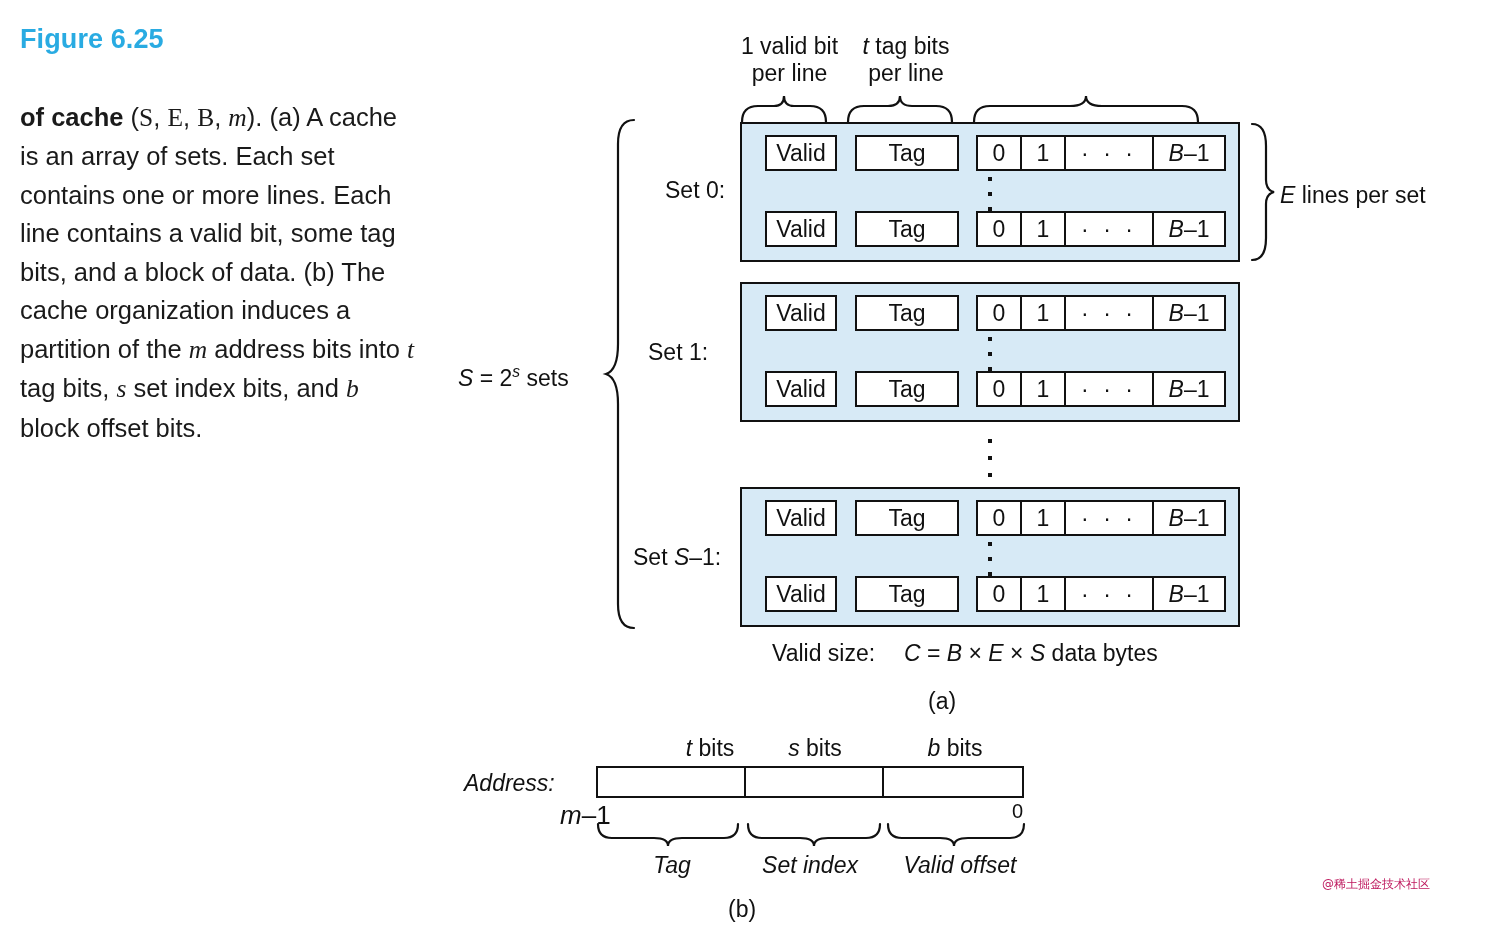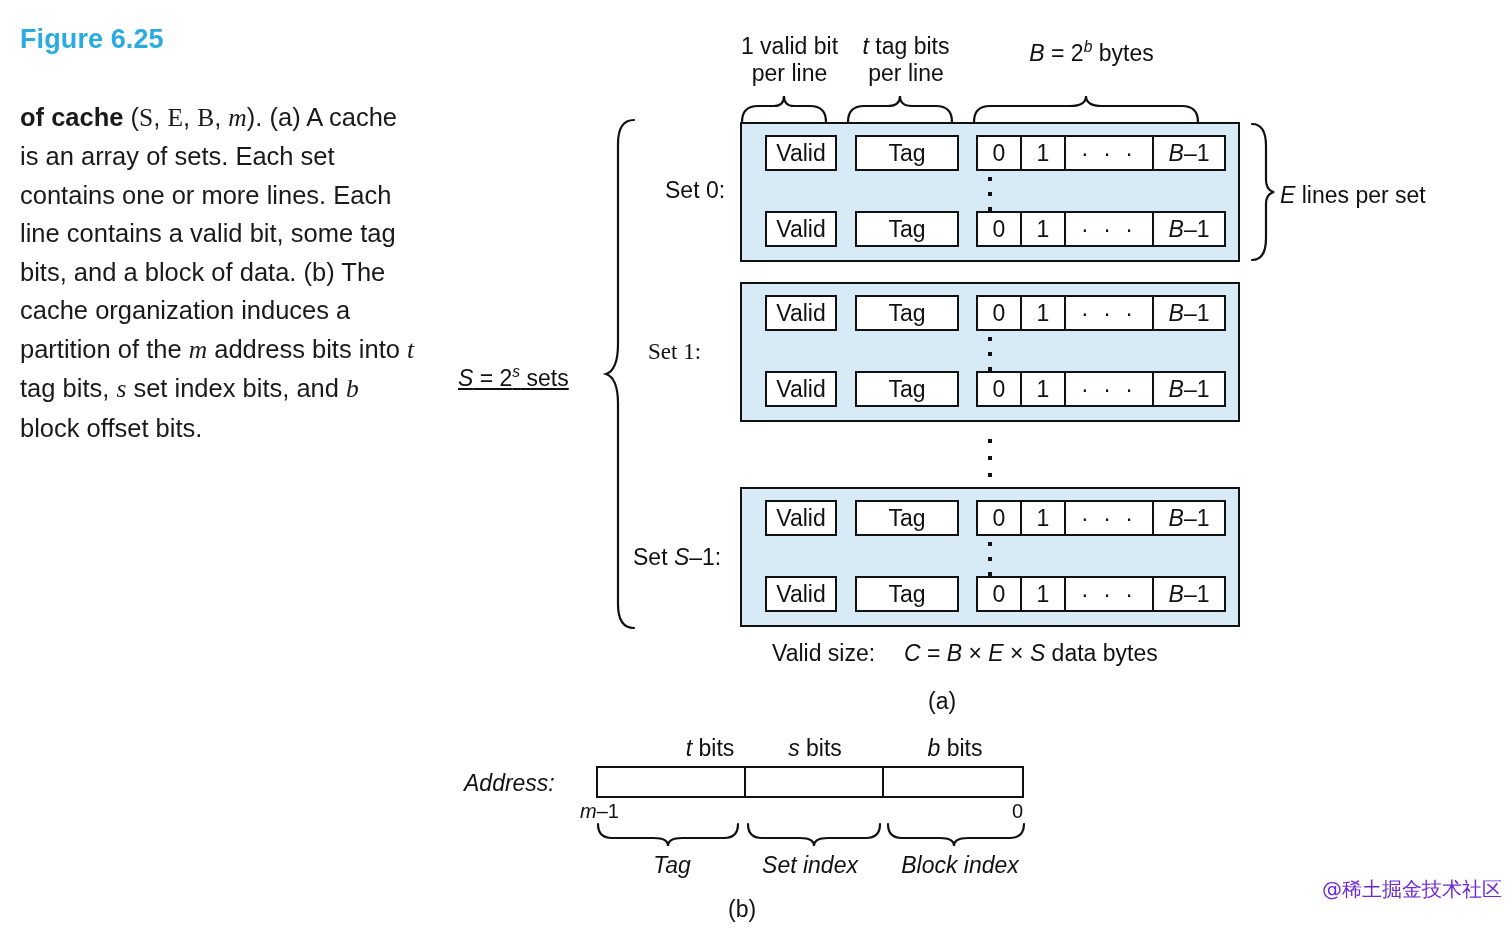--- a/index.html
+++ b/index.html
@@ -59,21 +59,21 @@
          align-items:center;justify-content:space-between;}
   .vdots i{display:block;width:4px;height:4px;background:#111;}
 
   
   .addr-box{border:2px solid #111;box-sizing:border-box;background:#fff;
             display:flex;}
   .addr-box .seg{border-right:2px solid #111;box-sizing:border-box;height:100%;}
   .addr-box .seg:last-child{border-right:none;}
 
   .watermark{
-    font-size:20px;color:#6d28d9;white-space:nowrap;
+    font-size:12px;color:#be185d;white-space:nowrap;
     font-family:"DejaVu Sans", sans-serif;
   }
   svg{display:block;overflow:visible;}
 </style>
 </head>
 <body>
 
 <div class="stage">
 
   <div class="abs" id="caption">
@@ -92,38 +92,37 @@
     <div>1 valid bit</div>
     <div>per line</div>
   </div>
 
   <div class="abs dtxt" style="left:852px;top:33px;text-align:center;width:108px;">
     <div><span class="ser-it">t</span> tag bits</div>
     <div>per line</div>
   </div>
 
   <div class="abs dtxt" style="left:984px;top:38px;text-align:center;width:215px;">
-    <div><span class="ser-it">B</span> = 2<sup class="sup">b</sup> bytes</div>
   </div>
 
   <svg class="abs" style="left:740px;top:94px;" width="510" height="30">
     <g fill="none" stroke="#111" stroke-width="2.2" stroke-linecap="round">
 
       <path d="M2,28 Q2,12 18,12 L34,12 Q44,12 44,2 Q44,12 54,12 L70,12 Q86,12 86,28"></path>
 
       <path d="M108,28 Q108,12 124,12 L148,12 Q160,12 160,2 Q160,12 172,12 L196,12 Q212,12 212,28"></path>
 
       <path d="M234,28 Q234,12 250,12 L330,12 Q346,12 346,2 Q346,12 362,12 L442,12 Q458,12 458,28"></path>
     </g>
   </svg>
 
   <svg class="abs" style="left:604px;top:118px;" width="36" height="512">
     <path d="M30,2 Q14,2 14,26 L14,226 Q14,252 2,256 Q14,260 14,286 L14,486 Q14,510 30,510" fill="none" stroke="#111" stroke-width="2.2" stroke-linecap="round"></path>
   </svg>
-  <div class="abs dtxt" style="left:458px;top:363px;text-decoration:underline;">
+  <div class="abs dtxt" style="left:458px;top:363px;">
     <span class="ser-it">S</span> = 2<sup class="sup">s</sup> sets
   </div>
 
   <svg class="abs" style="left:1250px;top:122px;" width="26" height="140">
     <path d="M2,2 Q16,2 16,24 L16,58 Q16,68 24,70 Q16,72 16,82 L16,116 Q16,138 2,138" fill="none" stroke="#111" stroke-width="2.2" stroke-linecap="round"></path>
   </svg>
   <div class="abs dtxt" style="left:1280px;top:182px;">
     <span class="ser-it">E</span> lines per set
   </div>
 
@@ -152,21 +151,21 @@
       <div class="cellbox" style="width:104px;height:36px;margin-left:18px;">Tag</div>
       <div class="databox" style="width:250px;height:36px;margin-left:17px;">
         <div class="dc" style="width:44px;">0</div>
         <div class="dc" style="width:44px;">1</div>
         <div class="dc dots-h" style="width:88px;">· · ·</div>
         <div class="dc" style="flex:1;"><span class="ser-it">B</span>–1</div>
       </div>
     </div>
   </div>
 
-  <div class="abs dtxt" style="left:648px;top:339px;font-family:Liberation Serif, serif;">Set 1:</div>
+  <div class="abs dtxt" style="left:648px;top:339px;">Set 1:</div>
   <div class="abs setblock" style="left:740px;top:282px;width:500px;height:140px;">
     <div class="line-row" style="left:12px;top:11px;">
       <div class="cellbox" style="width:72px;height:36px;">Valid</div>
       <div class="cellbox" style="width:104px;height:36px;margin-left:18px;">Tag</div>
       <div class="databox" style="width:250px;height:36px;margin-left:17px;">
         <div class="dc" style="width:44px;">0</div>
         <div class="dc" style="width:44px;">1</div>
         <div class="dc dots-h" style="width:88px;">· · ·</div>
         <div class="dc" style="flex:1;"><span class="ser-it">B</span>–1</div>
       </div>
@@ -236,32 +235,32 @@
   <div class="abs dtxt" style="left:895px;top:735px;width:120px;text-align:center;"><span class="ser-it">b</span> bits</div>
 
   <div class="abs dtxt" style="left:464px;top:770px;font-style:italic;">Address:</div>
 
   <div class="abs addr-box" style="left:596px;top:766px;width:428px;height:32px;">
     <div class="seg" style="width:148px;"></div>
     <div class="seg" style="width:138px;"></div>
     <div class="seg" style="flex:1;"></div>
   </div>
 
-  <div class="abs dtxt" style="left:580px;top:800px;font-size:20px;"><span class="ser-it">m</span>–1</div>
+  <div class="abs dtxt" style="left:560px;top:800px;font-size:26px;"><span class="ser-it">m</span>–1</div>
   <div class="abs dtxt" style="left:1012px;top:800px;font-size:20px;">0</div>
 
   <svg class="abs" style="left:596px;top:822px;" width="432" height="26">
     <g fill="none" stroke="#111" stroke-width="2.2" stroke-linecap="round">
       <path d="M2,2 Q2,16 16,16 L58,16 Q72,16 72,24 Q72,16 86,16 L128,16 Q142,16 142,2"></path>
       <path d="M152,2 Q152,16 166,16 L204,16 Q218,16 218,24 Q218,16 232,16 L270,16 Q284,16 284,2"></path>
       <path d="M292,2 Q292,16 306,16 L344,16 Q358,16 358,24 Q358,16 372,16 L414,16 Q428,16 428,2"></path>
     </g>
   </svg>
 
   <div class="abs dtxt" style="left:608px;top:852px;width:128px;text-align:center;font-style:italic;">Tag</div>
   <div class="abs dtxt" style="left:740px;top:852px;width:140px;text-align:center;font-style:italic;">Set index</div>
-  <div class="abs dtxt" style="left:880px;top:852px;width:160px;text-align:center;font-style:italic;">Block index</div>
+  <div class="abs dtxt" style="left:880px;top:852px;width:160px;text-align:center;font-style:italic;">Valid offset</div>
 
   <div class="abs dtxt" style="left:728px;top:896px;">(b)</div>
 
   <div class="abs watermark" style="left:1322px;top:876px;">@稀土掘金技术社区</div>
 
 </div>
 
 </body></html>

